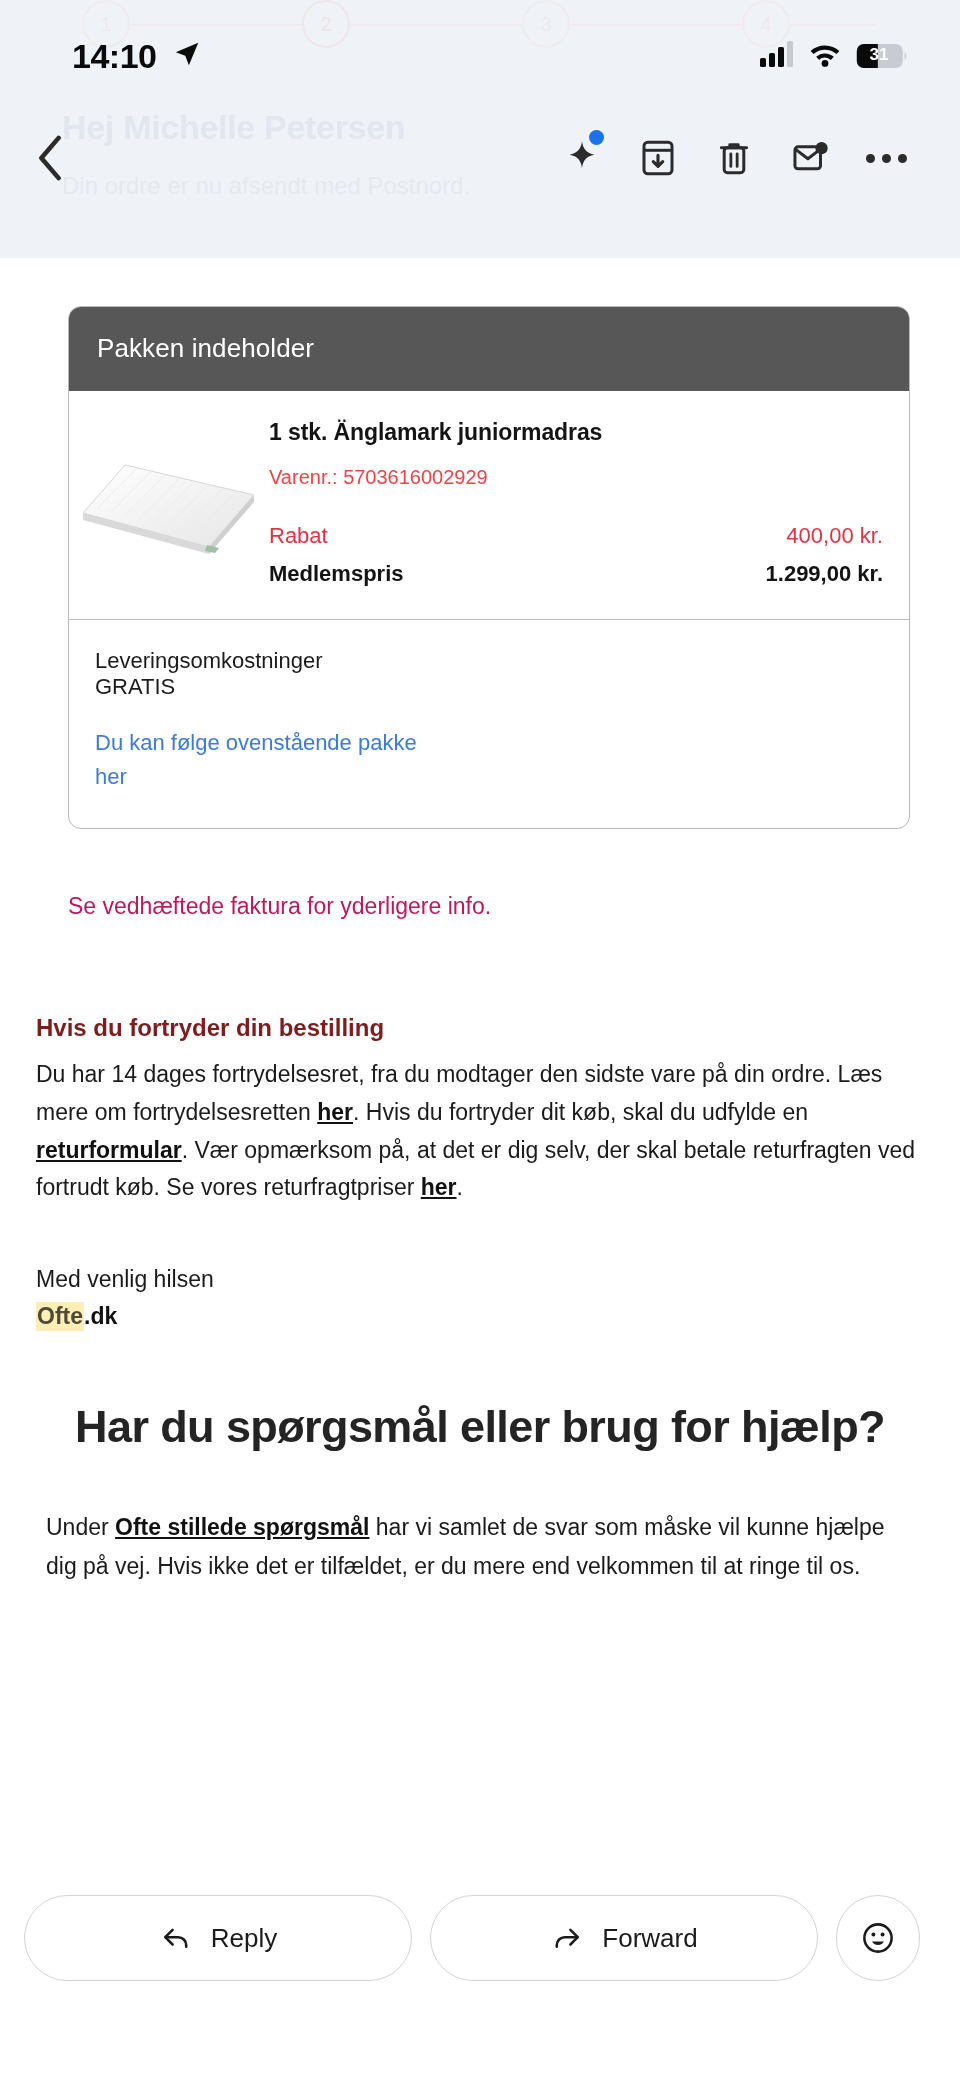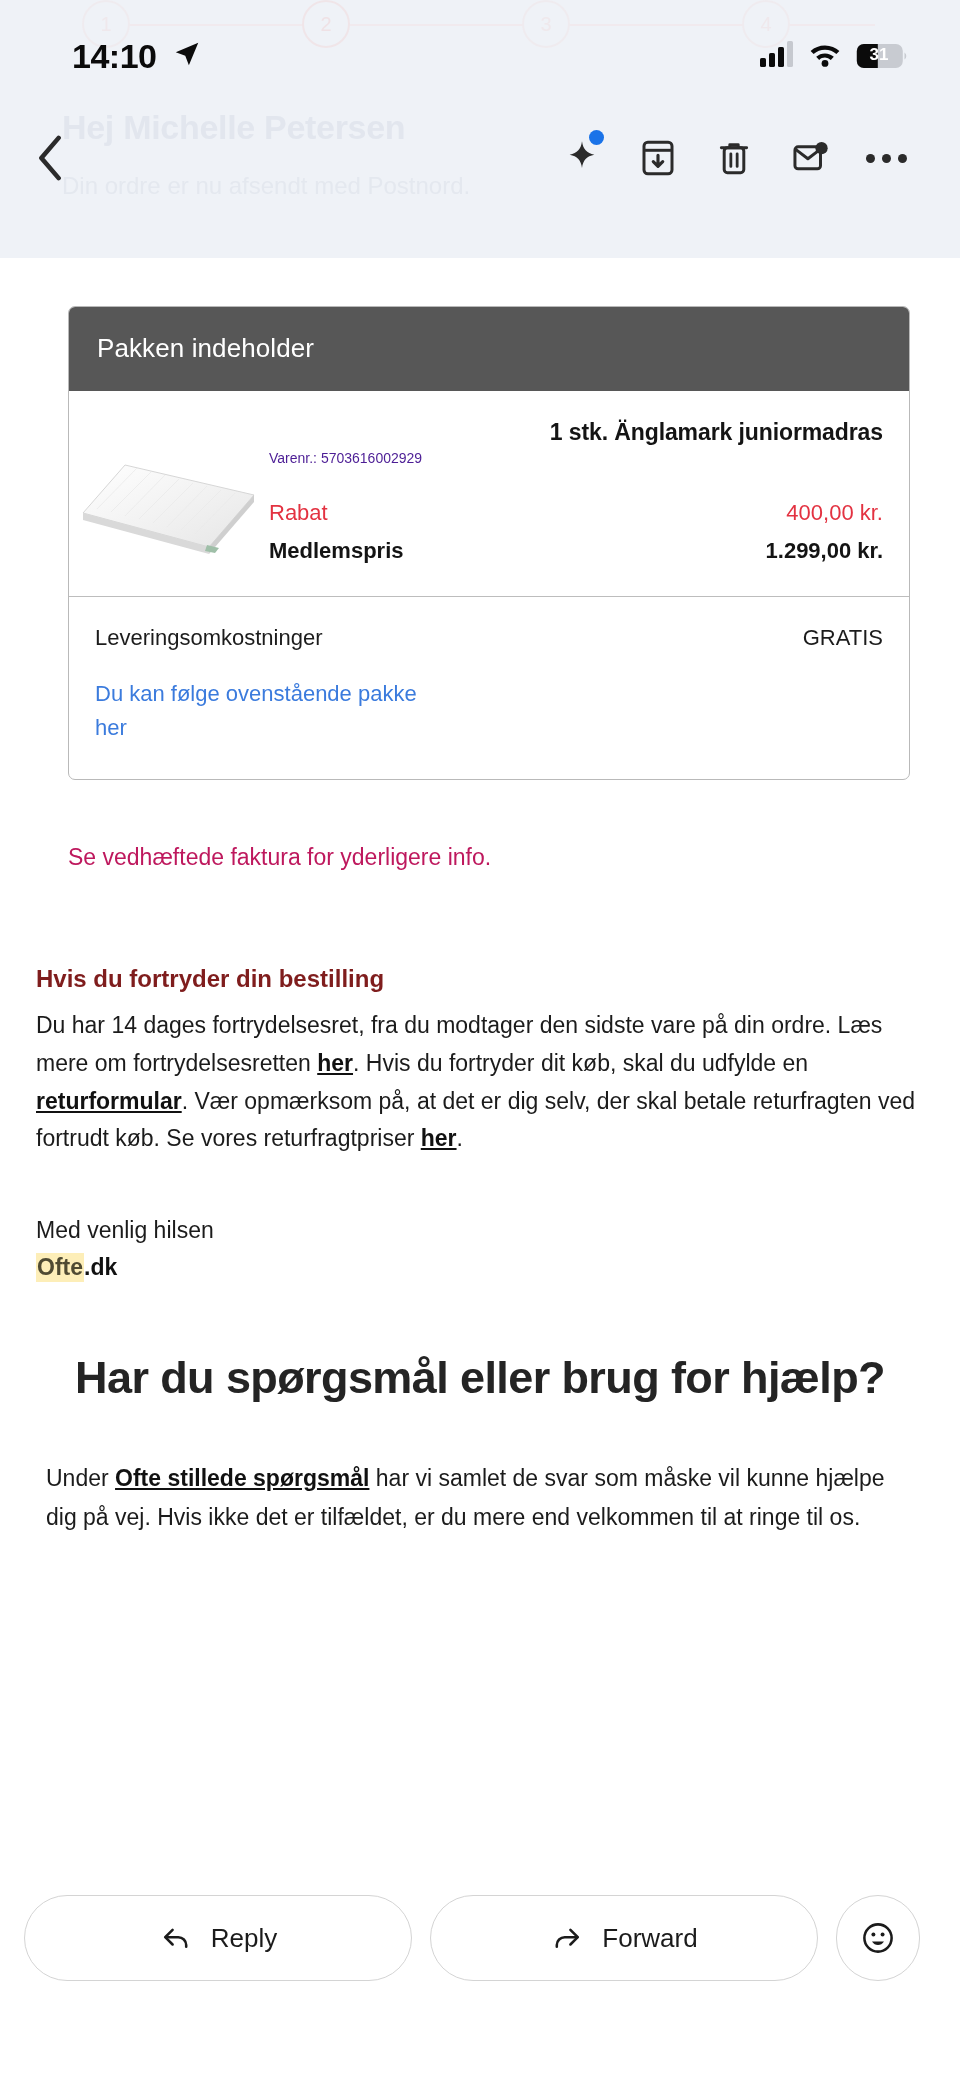--- a/index.html
+++ b/index.html
@@ -136,21 +136,21 @@
   .email-body {
     position: relative;
     padding: 0 0 0 0;
     background: #fff;
   }
 
   
   .pkg-card {
     margin: 48px 50px 0 68px;
     border: 1px solid #b9b9b9;
-    border-radius: 7px;
+    border-radius: 13px;
     background: #fff;
     overflow: hidden;
   }
   .pkg-header {
     background: #575757;
     color: #ffffff;
     font-size: 26px;
     padding: 26px 28px 27px 28px;
     letter-spacing: 0.1px;
   }
@@ -167,26 +167,25 @@
     justify-content: center;
     padding-top: 40px;
   }
   .mattress { display:block; }
   .item-info { flex: 1 1 auto; padding-top: 6px; }
   .item-title {
     font-size: 23px;
     font-weight: 700;
     color: #141414;
     letter-spacing: -0.1px;
-    text-align: right;
   }
   .item-sku {
-    font-size: 14px;
-    color: #4c1d95;
-    margin-top: 4px;
+    font-size: 20px;
+    color: #ef4444;
+    margin-top: 20px;
   }
   .price-table {
     width: 100%;
     border-collapse: collapse;
     margin-top: 28px;
   }
   .price-table td {
     font-size: 22px;
     padding: 6px 0;
   }
@@ -196,20 +195,21 @@
   .price-table tr.discount td.lbl { font-weight: 400; }
   .price-table tr.discount td.val { font-weight: 400; }
 
   .pkg-ship {
     display: flex;
     justify-content: space-between;
     align-items: baseline;
     padding: 28px 26px 4px 26px;
     font-size: 22px;
     color: #1c1c1c;
+    flex-direction: column;
   }
   .pkg-track {
     padding: 22px 26px 34px 26px;
   }
   .pkg-track a {
     color: #3b7bdd;
     text-decoration: none;
     font-size: 22px;
     line-height: 1.55;
     display: inline-block;

